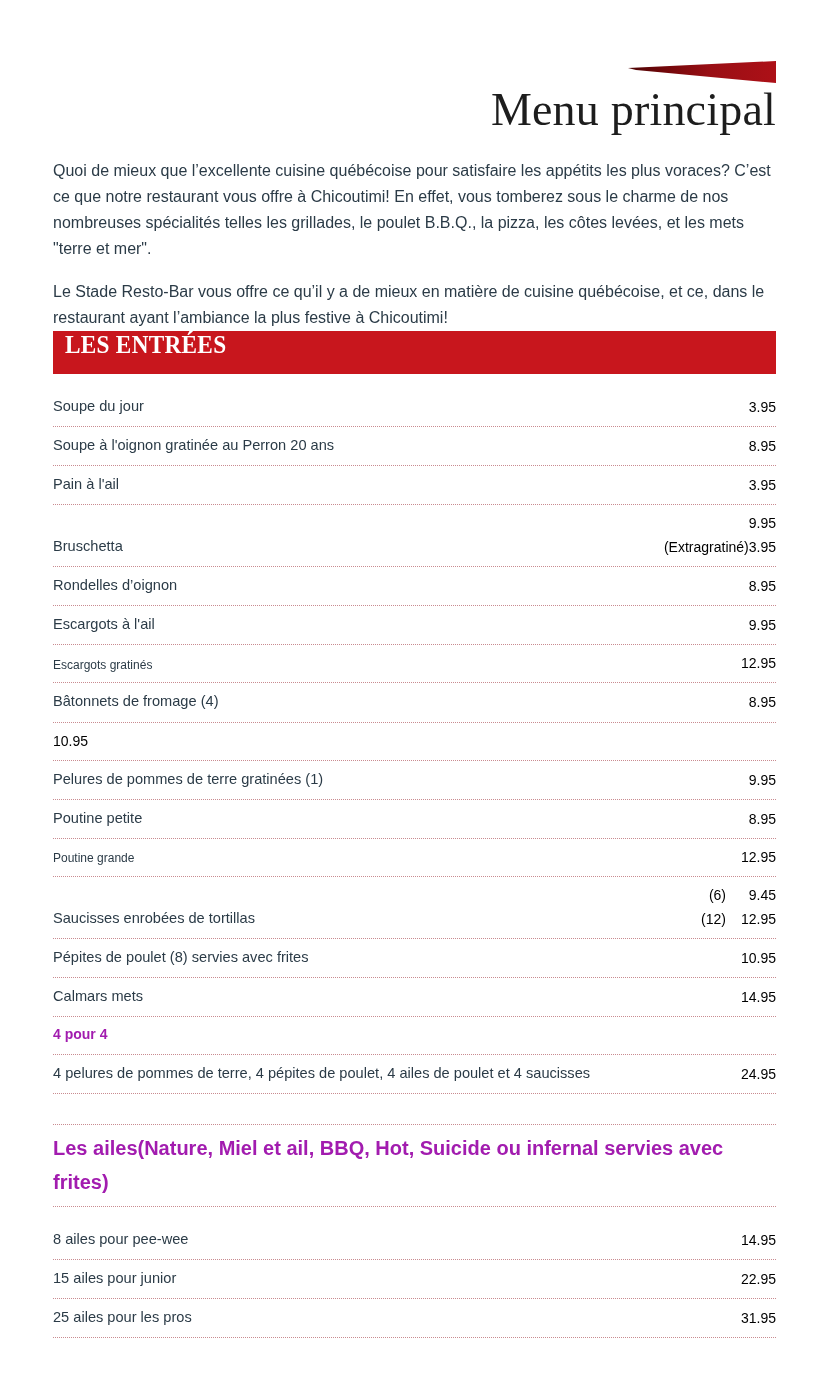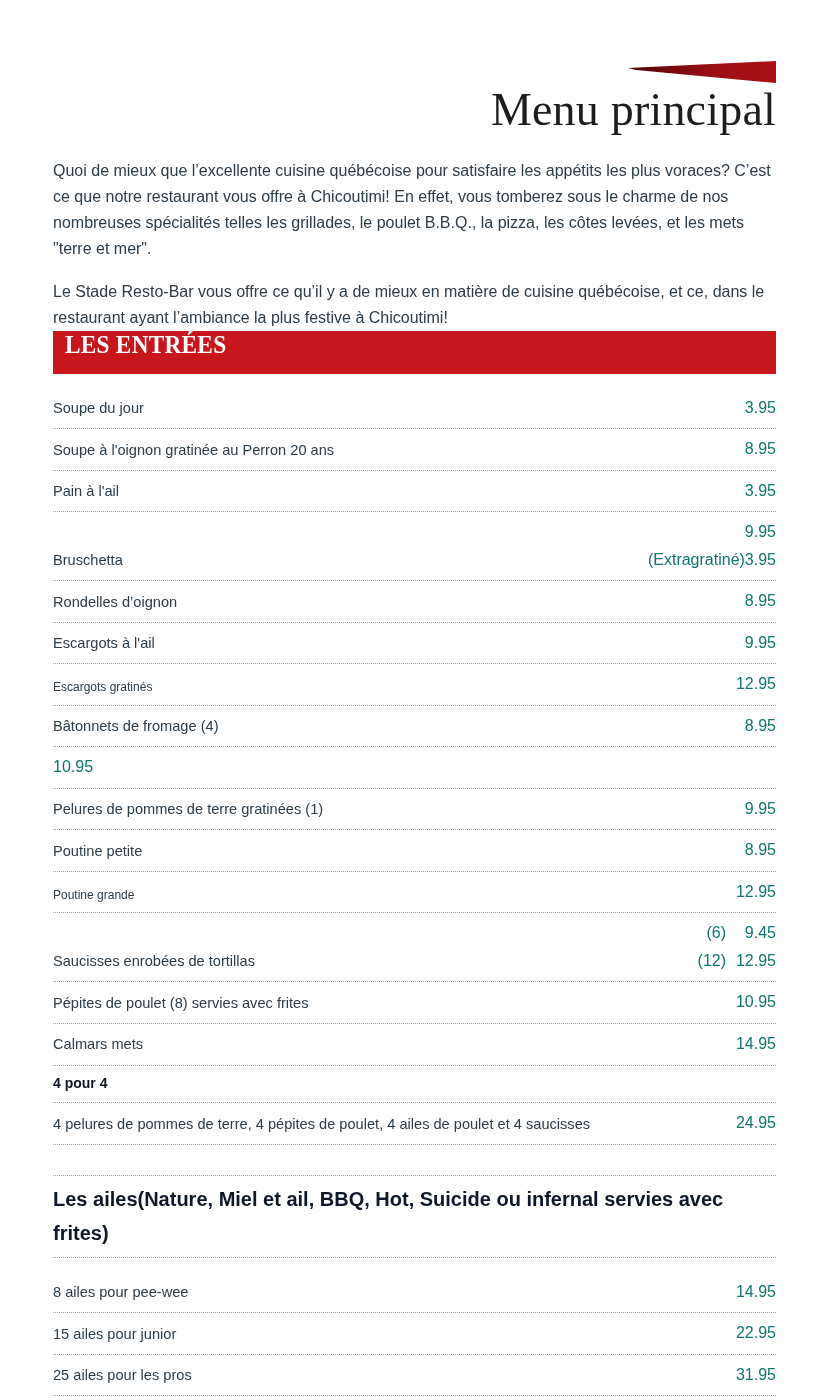--- a/index.html
+++ b/index.html
@@ -107,23 +107,23 @@
     line-height: 1.72;
     color: #2b3b47;
     flex: 1 1 auto;
     min-width: 0;
   }
   .item-name.small { font-size: 12px; }
 
   .price-col {
     flex: 0 0 auto;
     text-align: right;
-    font-size: 16px;
+    font-size: 14px;
     line-height: 1.72;
-    color: #0f766e;
+    color: #000000;
     white-space: nowrap;
   }
   .price-line { display: block; }
 
   
   .price-col.clip {
     max-width: 224px;
     overflow: hidden;
   }
 
@@ -138,21 +138,21 @@
 
   
   .subhead-row {
     border-bottom: 1px dotted #c98b90;
     padding: 6px 0 7px 0;
   }
   .subhead {
     font-weight: 700;
     font-size: 14px;
     line-height: 1.7;
-    color: #0f172a;
+    color: #a21caf;
   }
   .subhead.wide { font-size: 20px; }
 
   
   .spacer-row {
     height: 30px;
     border-bottom: 1px dotted #c98b90;
   }
   .gap-plain { height: 14px; }
 </style>

